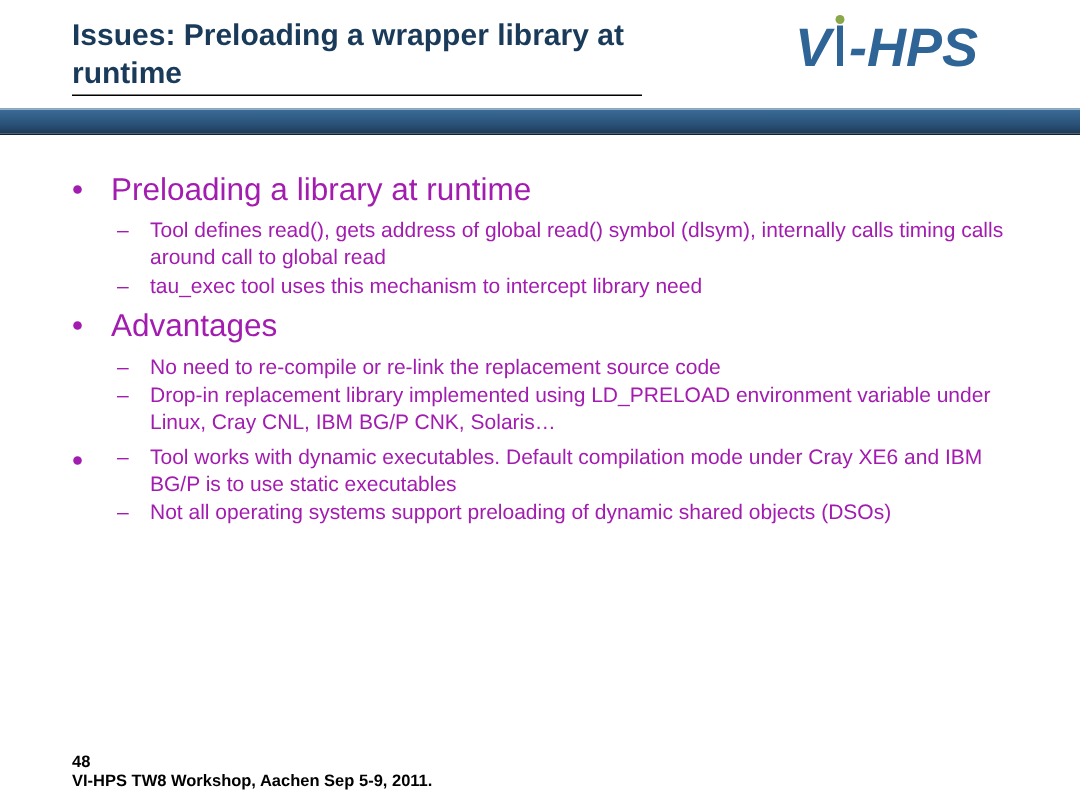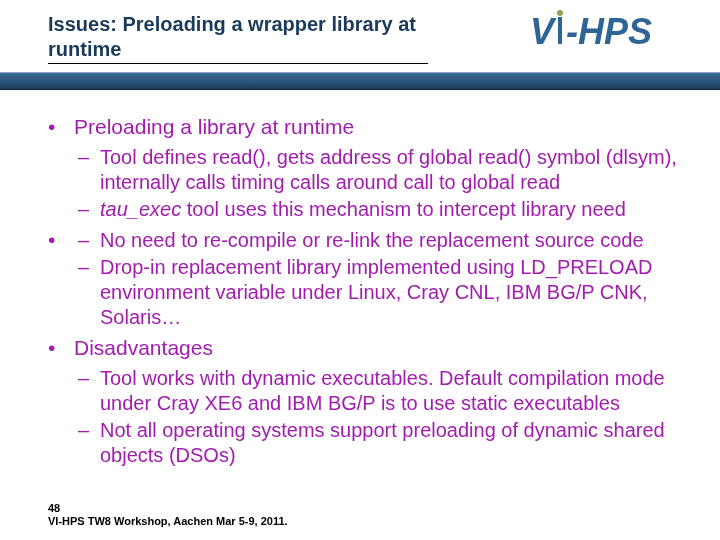--- a/index.html
+++ b/index.html
@@ -68,37 +68,37 @@
   }
   .b1 > li::before {
     content: "•";
     position: absolute;
     left: 0;
     top: 0;
     font-size: 21px;
   }
   .b2 {
     list-style: none;
-    font-size: 20px;
+    font-size: 14px;
     margin-top: 6px;
     margin-bottom: 4px;
   }
   .b2 > li {
     position: relative;
     padding-left: 26px;
     margin-bottom: 2px;
     line-height: 1.25;
   }
   .b2 > li::before {
     content: "–";
     position: absolute;
     left: 4px;
     top: 0;
   }
-  .italic { font-style: italic; }
+  .italic { }
   .footer {
     position: absolute;
     left: 48px;
     bottom: 12px;
     font-size: 11px;
     color: #000;
     line-height: 1.2;
     font-weight: bold;
   }
 </style>
@@ -122,31 +122,31 @@
 <div class="content">
   <ul class="b1">
     <li>
       <span>Preloading a library at runtime</span>
       <ul class="b2">
         <li><span>Tool defines read(), gets address of global read() symbol (dlsym), internally calls timing calls around call to global read</span></li>
         <li><span class="italic">tau_exec</span><span> tool uses this mechanism to intercept library need</span></li>
       </ul>
     </li>
     <li>
+      <span>Advantages</span>
       <ul class="b2">
         <li><span>No need to re-compile or re-link the replacement source code</span></li>
         <li><span>Drop-in replacement library implemented using LD_PRELOAD environment variable under Linux, Cray CNL, IBM BG/P CNK, Solaris…</span></li>
       </ul>
     </li>
     <li>
-      <span>Disadvantages</span>
       <ul class="b2">
         <li><span>Tool works with dynamic executables. Default compilation mode under Cray XE6 and IBM BG/P is to use static executables</span></li>
         <li><span>Not all operating systems support preloading of dynamic shared objects (DSOs)</span></li>
       </ul>
     </li>
   </ul>
 </div>
 
 <div class="footer">
   <div>48</div>
-  <div>VI-HPS TW8 Workshop, Aachen Mar 5-9, 2011.</div>
+  <div>VI-HPS TW8 Workshop, Aachen Sep 5-9, 2011.</div>
 </div>
 
 </body></html>

